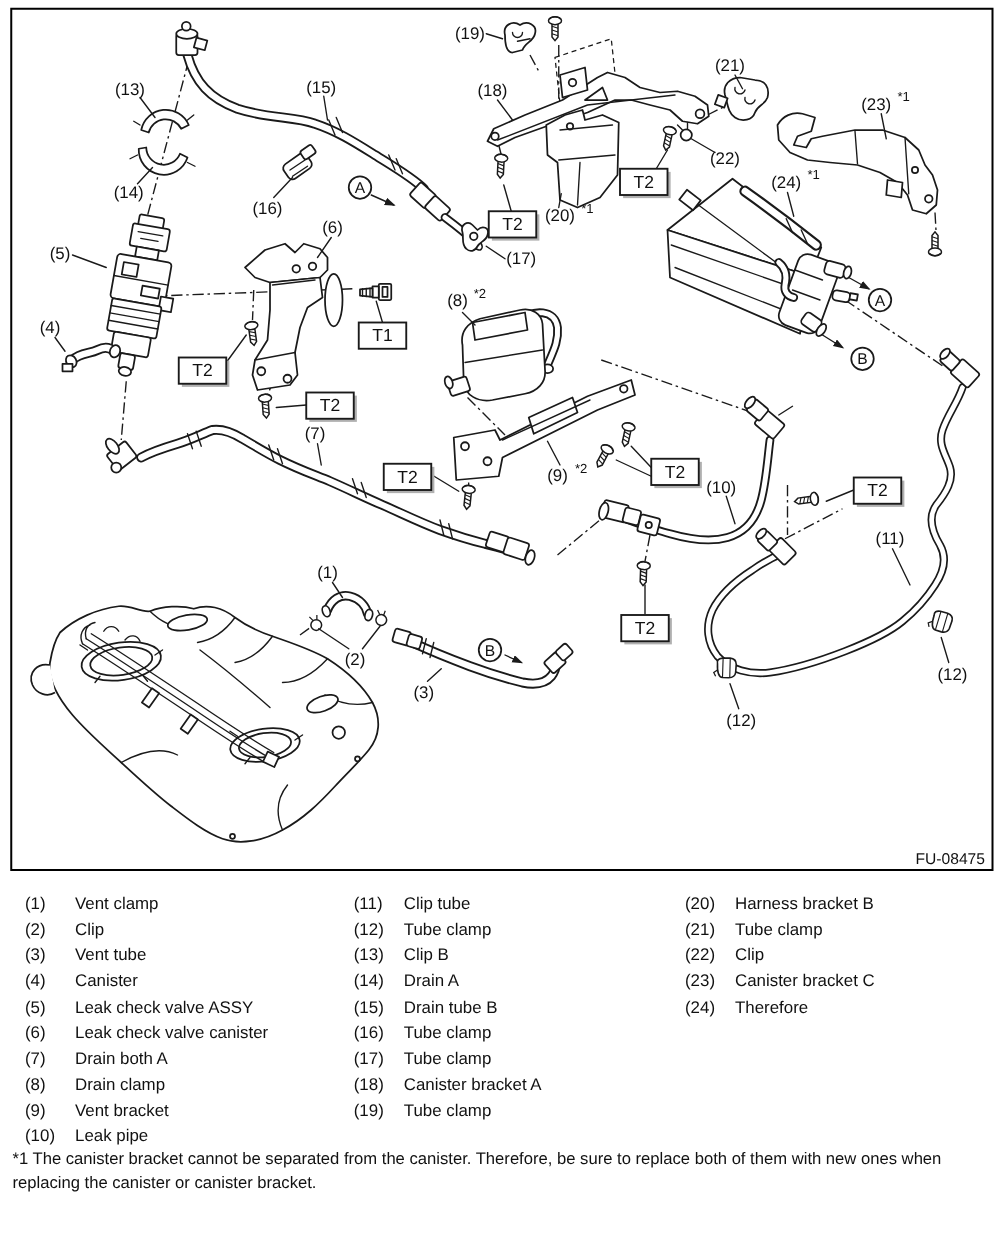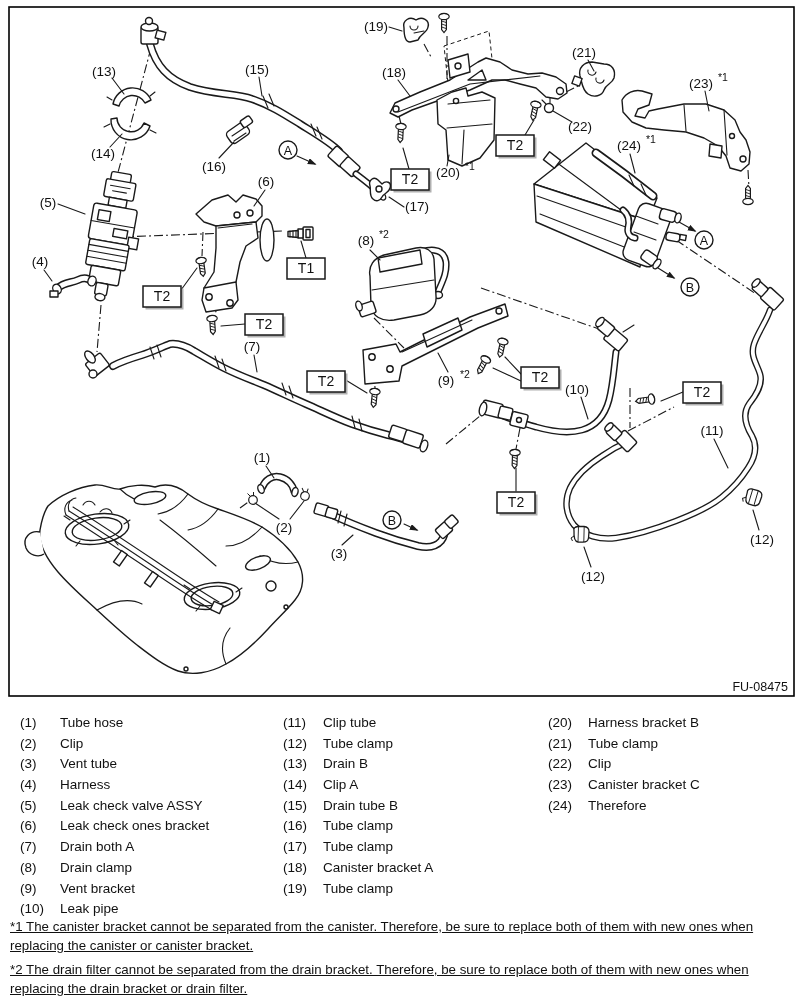--- a/index.html
+++ b/index.html
@@ -18,21 +18,21 @@
   .dsh{fill:none;stroke:#1a1a1a;stroke-width:1;stroke-dasharray:4 3;}
   .tubeO{fill:none;stroke:#1a1a1a;stroke-linecap:round;stroke-linejoin:round;}
   .tubeI{fill:none;stroke:#fff;stroke-linecap:round;stroke-linejoin:round;}
   .legend{position:absolute;top:713px;left:0;width:804px;font-size:13.5px;}
   .lcol{position:absolute;top:0;}
   .lcol1{left:20px;} .lcol2{left:283px;} .lcol3{left:548px;}
   .lrow{display:flex;height:20.7px;line-height:20.7px;}
   .lnum{width:40px;flex:0 0 40px;}
   .footnotes{position:absolute;top:917px;left:10px;width:790px;
              font-size:13.3px;line-height:19px;}
-  .footnotes p{margin:0 0 5px 0;text-decoration:underline;}
+  .footnotes p{margin:0 0 5px 0;}
 </style>
 </head>
 <body>
 
 <div class="page">
 
 <svg width="804" height="700" viewBox="0 0 804 700">
   <defs>
     <marker id="ah" markerWidth="9" markerHeight="7" refX="6.5" refY="2.8" orient="auto">
       <path d="M0,0 L8,2.8 L0,5.6 Z" fill="#1a1a1a"></path>
@@ -461,41 +461,41 @@
   </g>
 
   <text class="figcode" x="788" y="691" text-anchor="end">FU-08475</text>
 </svg>
 
 
 <div class="legend">
   <div class="lcol lcol1">
     <div class="lrow">
           <span class="lnum">(1)</span>
-          <span>Tube hose</span>
+          <span>Vent clamp</span>
         </div>
     <div class="lrow">
           <span class="lnum">(2)</span>
           <span>Clip</span>
         </div>
     <div class="lrow">
           <span class="lnum">(3)</span>
           <span>Vent tube</span>
         </div>
     <div class="lrow">
           <span class="lnum">(4)</span>
-          <span>Harness</span>
+          <span>Canister</span>
         </div>
     <div class="lrow">
           <span class="lnum">(5)</span>
           <span>Leak check valve ASSY</span>
         </div>
     <div class="lrow">
           <span class="lnum">(6)</span>
-          <span>Leak check ones bracket</span>
+          <span>Leak check valve canister</span>
         </div>
     <div class="lrow">
           <span class="lnum">(7)</span>
           <span>Drain both A</span>
         </div>
     <div class="lrow">
           <span class="lnum">(8)</span>
           <span>Drain clamp</span>
         </div>
     <div class="lrow">
@@ -511,25 +511,25 @@
     <div class="lrow">
           <span class="lnum">(11)</span>
           <span>Clip tube</span>
         </div>
     <div class="lrow">
           <span class="lnum">(12)</span>
           <span>Tube clamp</span>
         </div>
     <div class="lrow">
           <span class="lnum">(13)</span>
-          <span>Drain B</span>
+          <span>Clip B</span>
         </div>
     <div class="lrow">
           <span class="lnum">(14)</span>
-          <span>Clip A</span>
+          <span>Drain A</span>
         </div>
     <div class="lrow">
           <span class="lnum">(15)</span>
           <span>Drain tube B</span>
         </div>
     <div class="lrow">
           <span class="lnum">(16)</span>
           <span>Tube clamp</span>
         </div>
     <div class="lrow">
@@ -565,16 +565,15 @@
     <div class="lrow">
           <span class="lnum">(24)</span>
           <span>Therefore</span>
         </div>
   </div>
 </div>
 
 
 <div class="footnotes">
   <p>*1 The canister bracket cannot be separated from the canister. Therefore, be sure to replace both of them with new ones when replacing the canister or canister bracket.</p>
-  <p>*2 The drain filter cannot be separated from the drain bracket. Therefore, be sure to replace both of them with new ones when replacing the drain bracket or drain filter.</p>
 </div>
 
 </div>
 
 </body></html>

